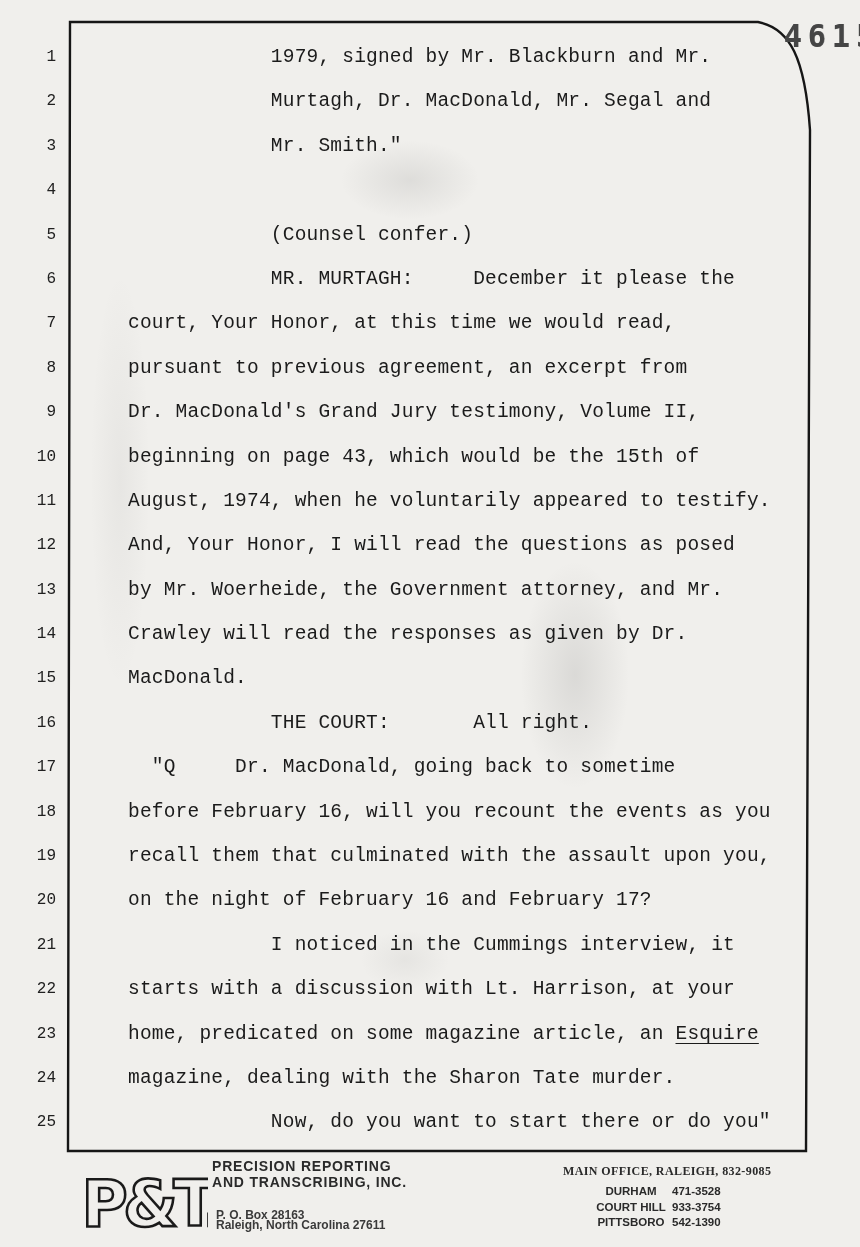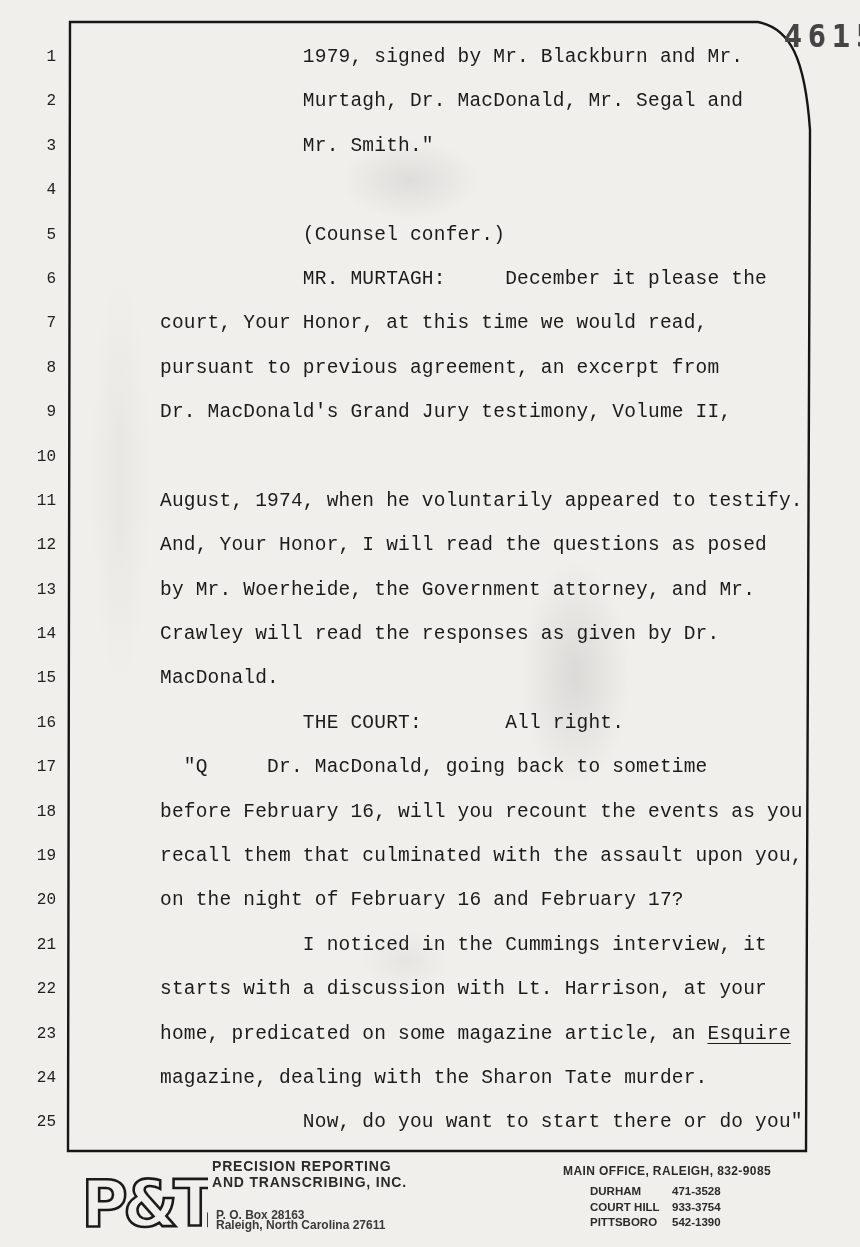--- a/index.html
+++ b/index.html
@@ -51,21 +51,21 @@
     line-height: 44.4px;
     font-size: 19.5px;
   }
   .num {
     flex: 0 0 56px;
     text-align: right;
     font-size: 16px;
     color: #202020;
   }
   .txt {
-    margin-left: 104px;
+    margin-left: 72px;
     white-space: pre;
     letter-spacing: 0.2px;
   }
   .txt .u {
     text-decoration: underline;
     text-underline-offset: 4px;
   }
 
   
   .footer { position: absolute; left: 0; top: 1152px; width: 860px; height: 95px; }
@@ -76,28 +76,28 @@
     font-size: 14px; font-weight: bold; letter-spacing: 0.8px;
     color: #2a2a2a; line-height: 16px;
   }
   .pobox {
     position: absolute; left: 216px; top: 58px;
     font-family: "Liberation Sans", sans-serif;
     font-size: 12px; font-weight: bold; color: #3a3a3a; line-height: 10px;
   }
   .contact-main {
     position: absolute; left: 563px; top: 12px;
-    font-family: Liberation Sans, sans-serif;
+    font-family: Liberation Serif, serif;
     font-size: 12px; font-weight: bold; letter-spacing: 0.4px; color: #2a2a2a;
   }
   .contact-table {
     position: absolute; left: 590px; top: 33px;
     font-family: "Liberation Sans", sans-serif;
     font-size: 11.5px; font-weight: bold; color: #2a2a2a;
-    display: grid; grid-template-columns: 82px auto; row-gap: 3.5px;
+    display: grid; grid-template-columns: 82px auto; row-gap: 3.5px; text-align: center;
   }
 </style>
 </head>
 <body>
 
 <div class="screen">
 
   <div class="blob blob1"></div>
   <div class="blob blob2"></div>
   <div class="blob blob3"></div>
@@ -140,20 +140,21 @@
     <div class="line">
         <span class="num">8</span>
         <span class="txt">pursuant to previous agreement, an excerpt from</span>
       </div>
     <div class="line">
         <span class="num">9</span>
         <span class="txt">Dr. MacDonald's Grand Jury testimony, Volume II,</span>
       </div>
     <div class="line">
         <span class="num">10</span>
+        <span class="txt">beginning on page 43, which would be the 15th of</span>
       </div>
     <div class="line">
         <span class="num">11</span>
         <span class="txt">August, 1974, when he voluntarily appeared to testify.</span>
       </div>
     <div class="line">
         <span class="num">12</span>
         <span class="txt">And, Your Honor, I will read the questions as posed</span>
       </div>
     <div class="line">

